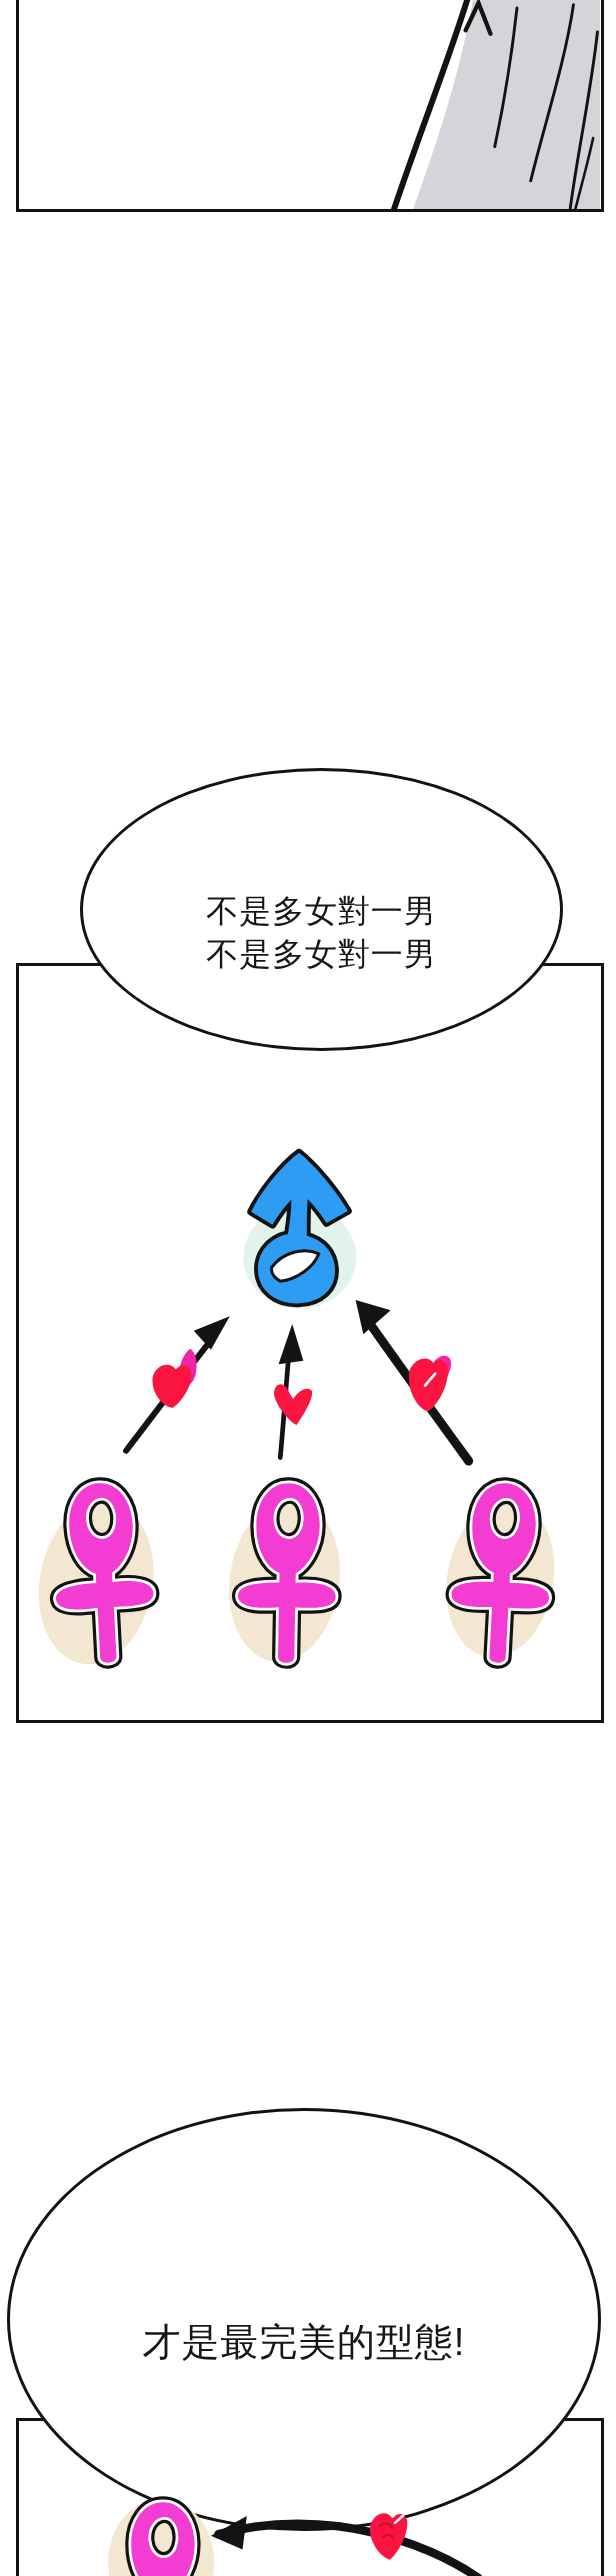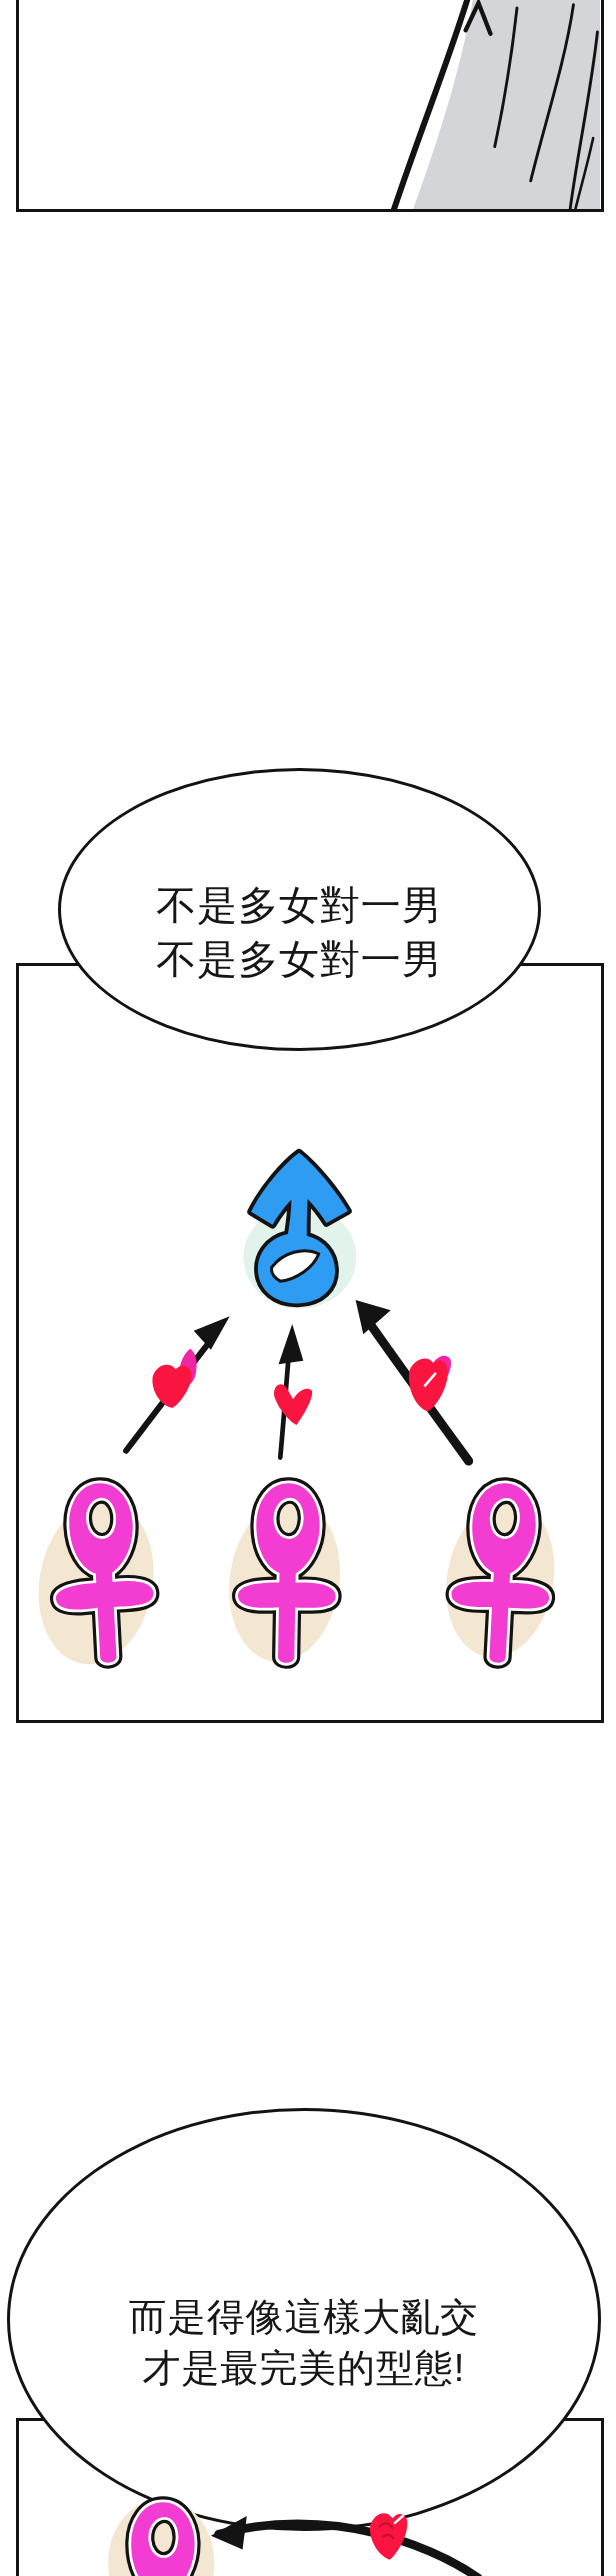--- a/index.html
+++ b/index.html
@@ -14,21 +14,21 @@
   }
   .panel-top{left:16.3px;top:-8.6px;width:588px;height:221px;}
   .panel-mid{left:16.3px;top:963px;width:588px;height:760px;}
   .panel-bot{left:16.3px;top:2418px;width:588px;height:257px;}
   .panel svg{display:block;}
   .bubble{
     position:absolute;box-sizing:border-box;background:#ffffff;
     border:3.4px solid #131313;border-radius:50%;z-index:2;
     display:flex;align-items:center;justify-content:center;text-align:center;
   }
-  .bubble1{left:58px;top:768px;width:483px;height:283px;font-size:40px;font-family:Liberation Serif, serif;}
+  .bubble1{left:80px;top:768px;width:483px;height:283px;font-size:32px;font-family:Liberation Serif, serif;}
   .bubble2{left:6.9px;top:2108px;width:594px;height:423px;font-size:38px;}
   .btxt{padding-top:46px;line-height:1.33;letter-spacing:0.9px;font-weight:500;color:#161616;}
   .art{
     position:absolute;left:0;top:0;width:617px;height:2576px;z-index:3;
     pointer-events:none;
   }
 </style>
 </head>
 <body>
 
@@ -52,21 +52,20 @@
 
   <div class="bubble bubble1">
     <div class="btxt">
       <div>不是多女對一男</div>
       <div>不是多女對一男</div>
     </div>
   </div>
 
   <div class="bubble bubble2">
     <div class="btxt">
-      <div>而是得像這樣大亂交</div>
       <div>才是最完美的型態!</div>
     </div>
   </div>
 
   <svg class="art" viewBox="0 0 720 3008">
     <defs>
       <path id="fglp" fill-rule="evenodd" d="
         M0,-55 C23,-55 37,-32 37,-6 C37,20 24,42 10,50 L10,61
         C32,59 58,62 57,77 C56,91 32,90 10,90
         L10,148 C10,157 -9,157 -9,148 L-9,90

